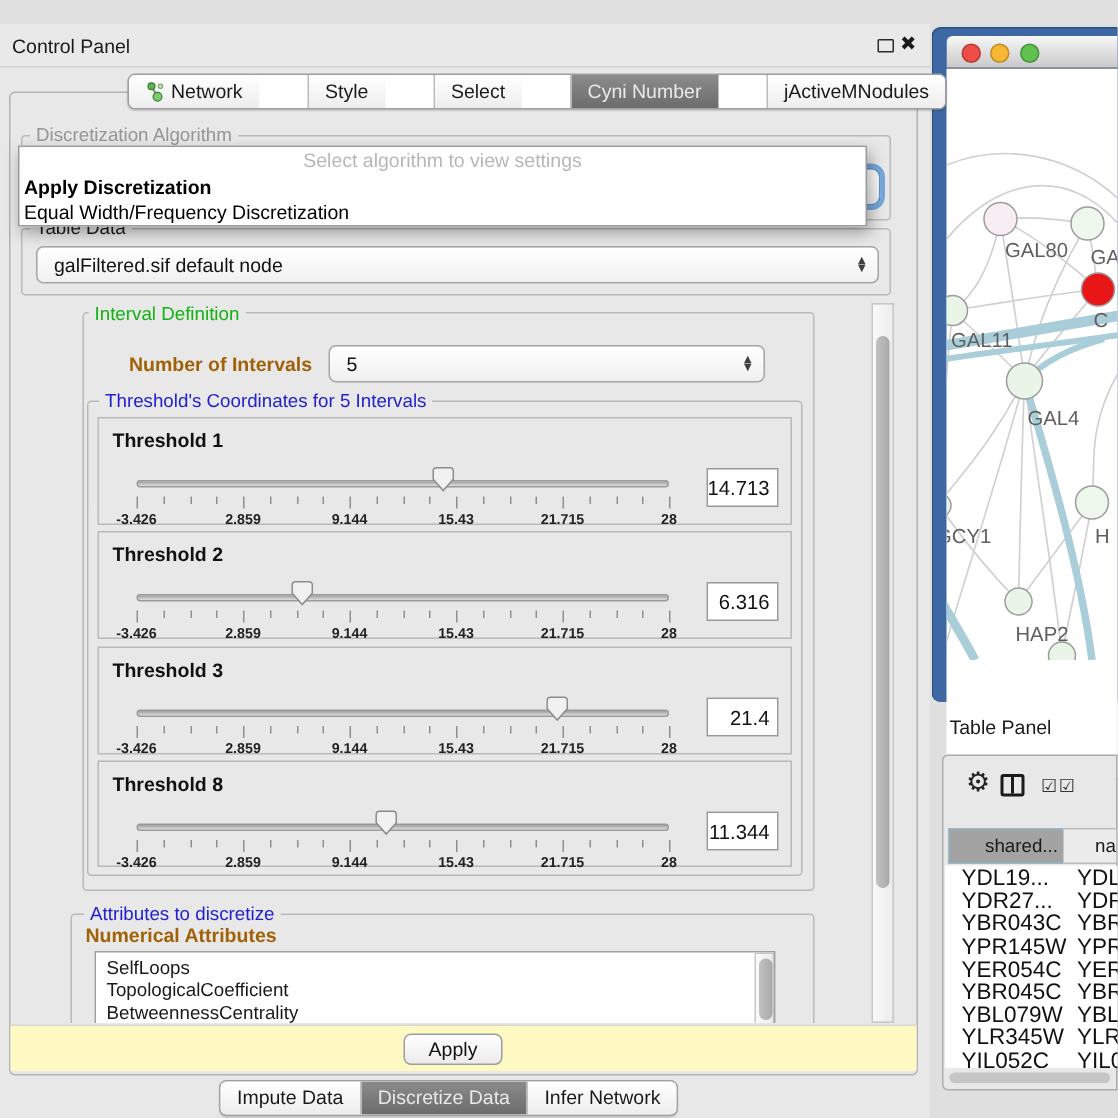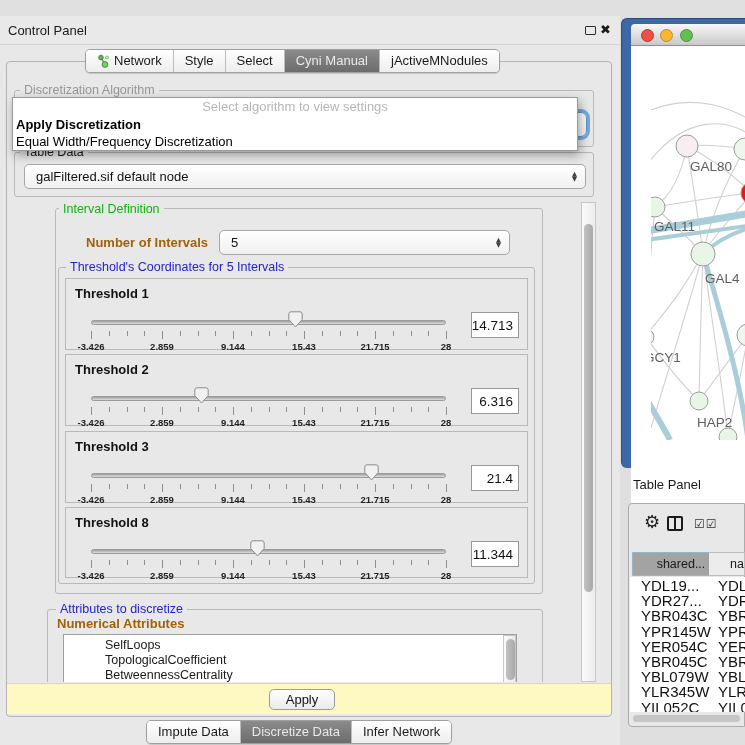--- a/index.html
+++ b/index.html
@@ -60,37 +60,37 @@
   .thumb { position:absolute; top:32px; width:15px; height:17px; }
   .vbox { position:absolute; left:405px; top:33px; width:48px; height:26px; background:#fff;
     border:1px solid #989898; font-size:13.5px; color:#111; display:flex; align-items:center;
     justify-content:flex-end; padding-right:5px; }
 
   .blue-title { color:#2222cc; }
   .green-title { color:#12b212; }
   .gray-title { color:#969696; }
   .bold-label { font-weight:bold; font-size:13px; color:#a16207; }
 
-  #attr-list { background:#fff; border:1px solid #9f9f9f; overflow:hidden;padding-left:34px; }
+  #attr-list { background:#fff; border:1px solid #9f9f9f; overflow:hidden; }
   .list-item { font-size:12.5px; color:#1a1a1a; line-height:15px; padding-left:7px; white-space:nowrap; }
 
   #apply-strip { left:7px; top:667px; width:604px; height:31px; background:#fef9c3;
     border-top:1px solid #d4d4d4; }
   .mac-btn { background:linear-gradient(#ffffff,#ebebeb); border:1px solid #9c9c9c;
     border-radius:5px; font-size:13px; color:#111; text-align:center; }
 
   
   #right-bg { left:613px; top:0; width:132px; height:745px; background:#dfdfdf; }
   #net-frame { left:621px; top:2px; width:124px; height:450px; background:#3e68a4;
     border-radius:6px 0 0 6px; border-top:1px solid #2c4d7e; border-left:1px solid #2c4d7e; }
   #net-titlebar { left:631px; top:8px; width:114px; height:22px;
     background:linear-gradient(#f7f7f7,#c9c9c9); border-bottom:1px solid #8e8e8e;
     border-radius:4px 0 0 0; }
   .light { position:absolute; top:4.5px; width:13px; height:13px; border-radius:50%; }
-  #net-canvas { left:631px; top:30px; width:114px; height:472px; background:#fff; overflow:hidden;padding-left:20px; }
+  #net-canvas { left:631px; top:30px; width:114px; height:472px; background:#fff; overflow:hidden; }
 
   #tp-title { left:633px; top:461px; font-size:13px; color:#1a1a1a; }
   #table-win { left:628px; top:487px; width:117px; height:224px; background:#e8e8e8;
     border:1px solid #ababab; border-radius:4px 0 0 4px; }
   #gear-ico { left:644px; top:495px; font-size:18px; color:#222; font-family:"DejaVu Sans",sans-serif; }
   #col-ico { left:667px; top:500px; width:16px; height:15px; border:2px solid #1a1a1a; border-radius:2px;
     background:linear-gradient(90deg, transparent 5px, #1a1a1a 5px, #1a1a1a 7px, transparent 7px); }
   #check-icos { left:694px; top:501px; font-size:12px; color:#333; letter-spacing:1px;
     font-family:"DejaVu Sans",sans-serif; }
   .hdr-cell { position:absolute; top:536px; height:24px; font-size:12.5px; color:#1a1a1a;
@@ -112,38 +112,38 @@
 
   <div class="abs" id="right-bg"></div>
 
   <div class="abs" id="control-panel">
     <div class="abs" id="cp-titlebar">
       <div class="abs" id="cp-title">Control Panel</div>
       <div class="abs" id="float-ico"></div>
       <div class="abs" id="close-ico">✖</div>
     </div>
 
-    <div class="abs seg-control" id="top-tabs" style="left:85px; top:33px;">
+    <div class="abs seg-control" id="top-tabs" style="left:85px; top:33px;gap:32px;">
         <div class="seg">
           <svg width="12" height="14">
             <line x1="4" y1="4" x2="8" y2="10" stroke="#8a8a8a" stroke-width="1.4"></line>
             <circle cx="4" cy="3.5" r="2.3" fill="#5ab64a" stroke="#2f7f2f" stroke-width="0.8"></circle>
             <circle cx="8" cy="10.5" r="2.9" fill="#7dcb6e" stroke="#2f7f2f" stroke-width="0.8"></circle>
             <circle cx="10" cy="3.5" r="1.5" fill="#bfe0b8" stroke="#6fa763" stroke-width="0.7"></circle>
           </svg>
           <span>Network</span>
         </div>
         <div class="seg">
           <span>Style</span>
         </div>
         <div class="seg">
           <span>Select</span>
         </div>
         <div class="seg sel">
-          <span>Cyni Manual</span>
+          <span>Cyni Number</span>
         </div>
         <div class="seg">
           <span>jActiveMNodules</span>
         </div>
       </div>
 
     <div class="abs" id="outer-box"></div>
 
     <div class="abs group" style="left:14px; top:74px; width:580px; height:57px;"></div>
     <div class="abs group-title gray-title" style="left:20px; top:67px;text-align:center;">Discretization Algorithm</div>

